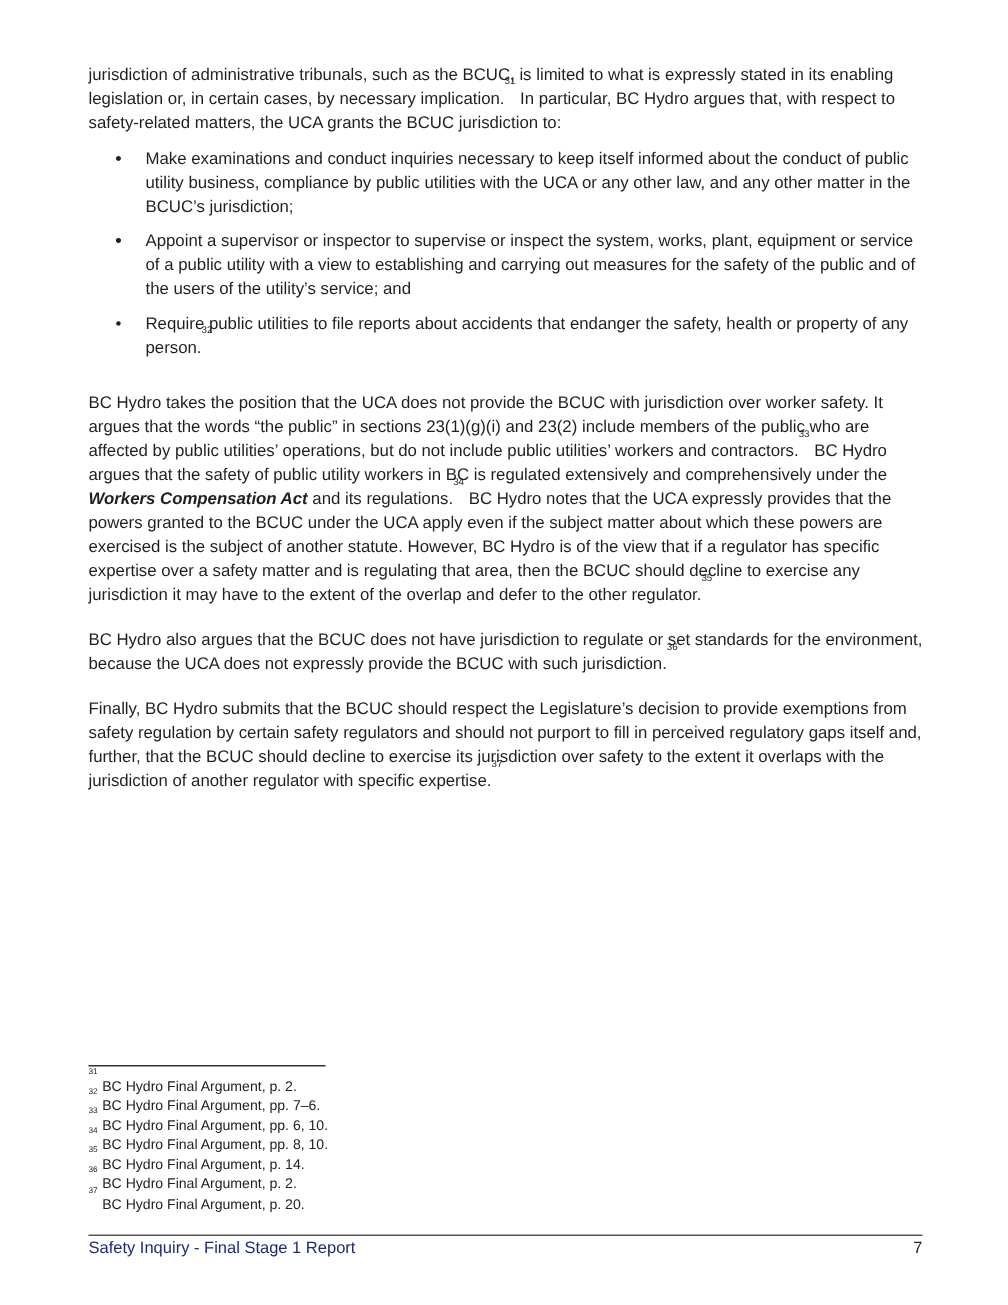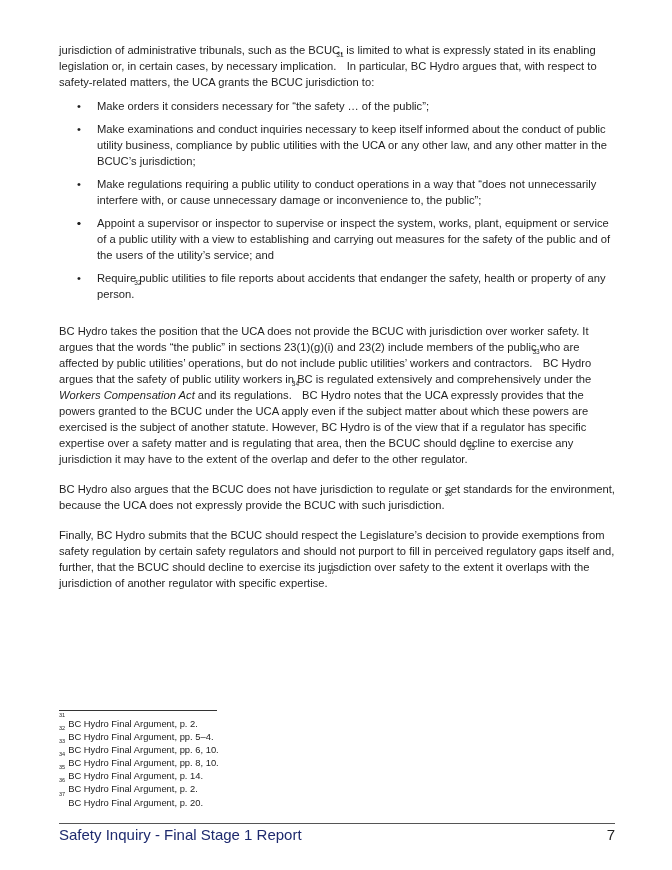--- a/index.html
+++ b/index.html
@@ -5,57 +5,57 @@
   html, body { margin: 0; padding: 0; background: #ffffff; }
   body { width: 672px; height: 870px; position: relative; overflow: hidden;
          font-family: "Liberation Sans", sans-serif; color: #1f1f1f; }
   .page { position: absolute; left: 59px; top: 42px; width: 556px; font-size: 11.2px; line-height: 16px; }
   p { margin: 0; }
   .gap { height: 14px; }
   ul.bullets { list-style: none; margin: 8px 0 0 0; padding: 0; }
   ul.bullets li { position: relative; padding-left: 38px; margin-bottom: 7px; }
   ul.bullets li .dot { position: absolute; left: 18px; top: 0; }
   sup { font-size: 6.5px; vertical-align: top; position: relative; top: -3px; line-height: 0; }
-  em { font-style: italic; }
+  em { font-style: italic; font-weight: bold; }
   .fn-rule { position: absolute; left: 59px; top: 710px; width: 158px; height: 1px; background: #333; }
   .footnotes { position: absolute; left: 59px; top: 717px; font-size: 9.4px; line-height: 13.1px; color: #222; }
   .footnotes sup { font-size: 5.5px; top: -2px; margin-right: 3px; }
   .footer-rule { position: absolute; left: 59px; top: 823px; width: 556px; height: 1px; background: #555; }
-  .footer { position: absolute; left: 59px; top: 826px; width: 556px; font-size: 15px; color: #1e2a6e; display: flex; justify-content: space-between; }
+  .footer { position: absolute; left: 59px; top: 826px; width: 556px; font-size: 11px; color: #1e2a6e; display: flex; justify-content: space-between; }
   .footer .pg { color: #222; }
 </style>
 </head>
 <body>
 
 <div class="page">
   <p><span>jurisdiction of administrative tribunals, such as the BCUC, is limited to what is expressly stated in its enabling legislation or, in certain cases, by necessary implication.</span><sup>31</sup><span> In particular, BC Hydro argues that, with respect to safety-related matters, the UCA grants the BCUC jurisdiction to:</span></p>
 
   <ul class="bullets">
-    <li><span class="dot">•</span><span>Make orders it considers necessary for “the safety … of the public”;</span></li>
+    <li><span class="dot">•</span></li>
     <li><span class="dot">•</span><span>Make examinations and conduct inquiries necessary to keep itself informed about the conduct of public utility business, compliance by public utilities with the UCA or any other law, and any other matter in the BCUC’s jurisdiction;</span></li>
-    <li><span class="dot">•</span><span>Make regulations requiring a public utility to conduct operations in a way that “does not unnecessarily interfere with, or cause unnecessary damage or inconvenience to, the public”;</span></li>
+    <li><span class="dot">•</span></li>
     <li><span class="dot">•</span></li>
     <li><span class="dot">•</span><span>Appoint a supervisor or inspector to supervise or inspect the system, works, plant, equipment or service of a public utility with a view to establishing and carrying out measures for the safety of the public and of the users of the utility’s service; and</span></li>
     <li><span class="dot">•</span><span>Require public utilities to file reports about accidents that endanger the safety, health or property of any person.</span><sup>32</sup></li>
   </ul>
 
   <div class="gap"></div>
   <p><span>BC Hydro takes the position that the UCA does not provide the BCUC with jurisdiction over worker safety. It argues that the words “the public” in sections 23(1)(g)(i) and 23(2) include members of the public who are affected by public utilities’ operations, but do not include public utilities’ workers and contractors.</span><sup>33</sup><span> BC Hydro argues that the safety of public utility workers in BC is regulated extensively and comprehensively under the </span><em>Workers Compensation Act</em><span> and its regulations.</span><sup>34</sup><span> BC Hydro notes that the UCA expressly provides that the powers granted to the BCUC under the UCA apply even if the subject matter about which these powers are exercised is the subject of another statute. However, BC Hydro is of the view that if a regulator has specific expertise over a safety matter and is regulating that area, then the BCUC should decline to exercise any jurisdiction it may have to the extent of the overlap and defer to the other regulator.</span><sup>35</sup></p>
 
   <div class="gap"></div>
   <p><span>BC Hydro also argues that the BCUC does not have jurisdiction to regulate or set standards for the environment, because the UCA does not expressly provide the BCUC with such jurisdiction.</span><sup>36</sup></p>
 
   <div class="gap"></div>
   <p><span>Finally, BC Hydro submits that the BCUC should respect the Legislature’s decision to provide exemptions from safety regulation by certain safety regulators and should not purport to fill in perceived regulatory gaps itself and, further, that the BCUC should decline to exercise its jurisdiction over safety to the extent it overlaps with the jurisdiction of another regulator with specific expertise.</span><sup>37</sup></p>
 </div>
 
 <div class="fn-rule"></div>
 <div class="footnotes">
   <div><sup>31</sup><span>BC Hydro Final Argument, p. 2.</span></div>
-  <div><sup>32</sup><span>BC Hydro Final Argument, pp. 5–4.</span></div>
+  <div><sup>32</sup><span>BC Hydro Final Argument, pp. 7–6.</span></div>
   <div><sup>33</sup><span>BC Hydro Final Argument, pp. 6, 10.</span></div>
   <div><sup>34</sup><span>BC Hydro Final Argument, pp. 8, 10.</span></div>
   <div><sup>35</sup><span>BC Hydro Final Argument, p. 14.</span></div>
   <div><sup>36</sup><span>BC Hydro Final Argument, p. 2.</span></div>
   <div><sup>37</sup><span>BC Hydro Final Argument, p. 20.</span></div>
 </div>
 
 <div class="footer-rule"></div>
 <div class="footer">
   <span style="color: rgb(30, 42, 110);">Safety Inquiry - Final Stage 1 Report</span>

